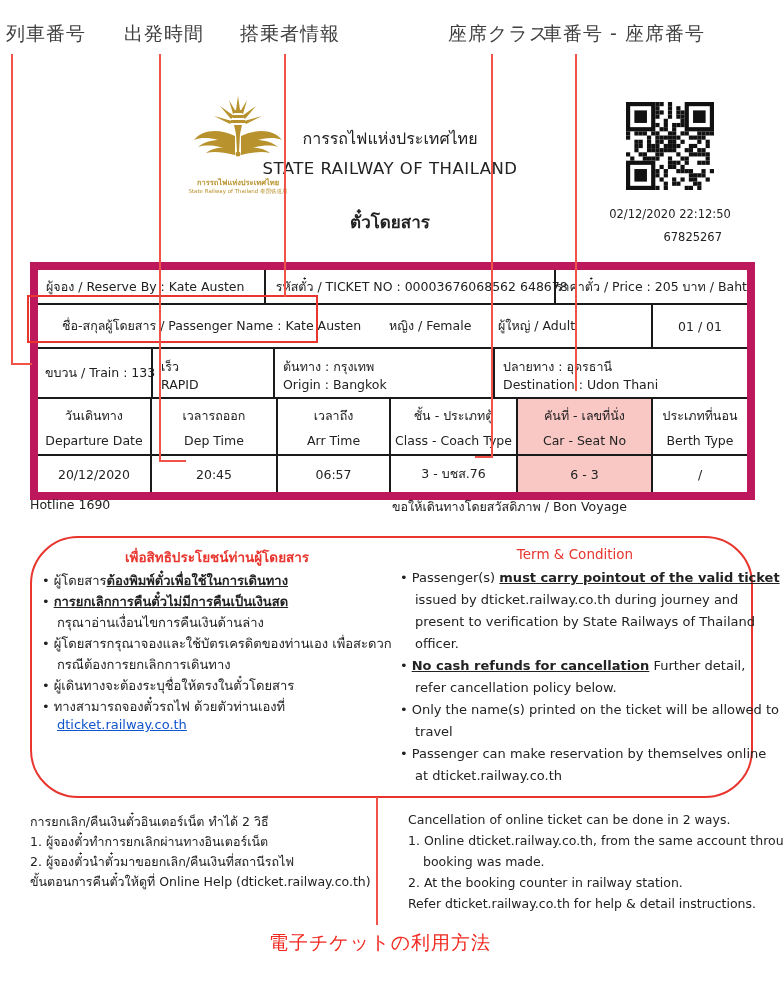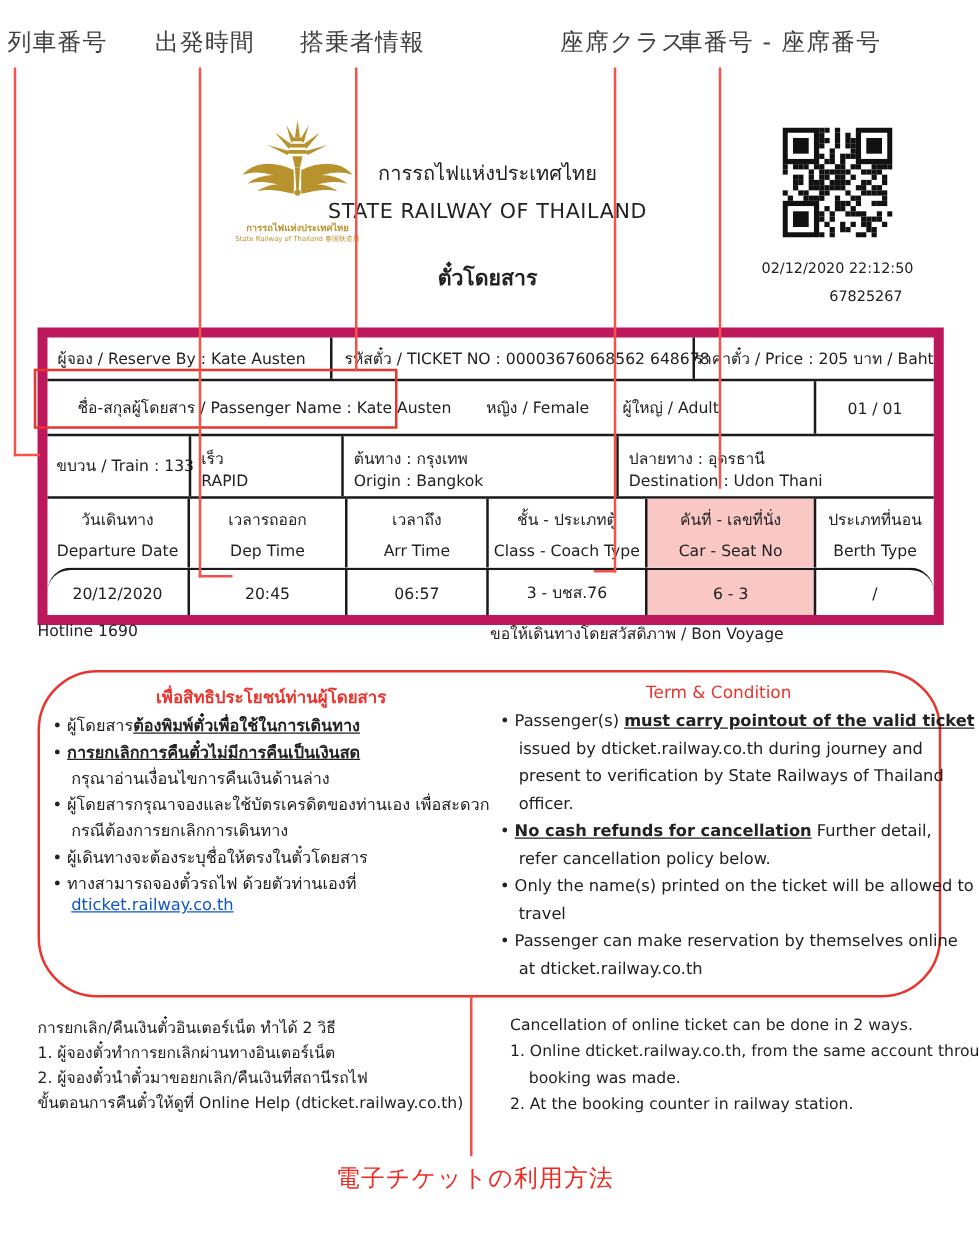--- a/index.html
+++ b/index.html
@@ -29,21 +29,21 @@
   .tcell + .tcell{border-left:2px solid #1a1a1a;}
   .rowA{height:33px;} .rowA .tcell{display:flex;align-items:center;}
   .cA1{width:255px;padding-left:8px;} .cA2{width:290px;padding-left:10px;} .cA3{flex:1;justify-content:center;}
   .rowB{height:44px;} .rowB .tcell{display:flex;align-items:center;}
   .cB1{width:613px;padding-left:24px;} .cB2{flex:1;justify-content:center;}
   .posF{position:absolute;left:351px;} .posA{position:absolute;left:460px;}
   .rowC{height:50px;}
   .cC1{width:113px;display:flex;align-items:center;padding-left:7px;}
   .cC2{width:122px;} .cC3{width:220px;} .cC4{flex:1;}
   .twoline{display:flex;flex-direction:column;justify-content:flex-end;padding:22px 0 5px 8px;}
-  .rowD{height:57px;} .rowE{height:38px;border-radius:19px;}
+  .rowD{height:57px;} .rowE{height:38px;}
   .hcell{display:flex;flex-direction:column;justify-content:center;align-items:center;gap:7px;text-align:center;}
   .vcell{display:flex;align-items:center;justify-content:center;}
   .cD1{width:112px;} .cD2{width:126px;} .cD3{width:113px;} .cD4{width:127px;} .cD5{width:135px;} .cD6{flex:1;}
   .pink{background:#f9c8c5;}
   
   .pass-box{position:absolute;left:27px;top:295px;width:287px;height:44px;border:2px solid #e8352e;z-index:9;}
   
   .hotline{position:absolute;left:30px;top:497px;font-size:12.5px;}
   .bonvoyage{position:absolute;left:392px;top:497px;font-size:12.5px;}
   
@@ -386,17 +386,18 @@
       <div class="tline"><span>การยกเลิก/คืนเงินตั๋วอินเตอร์เน็ต ทำได้ 2 วิธี</span></div>
       <div class="tline"><span>1. ผู้จองตั๋วทำการยกเลิกผ่านทางอินเตอร์เน็ต</span></div>
       <div class="tline"><span>2. ผู้จองตั๋วนำตั๋วมาขอยกเลิก/คืนเงินที่สถานีรถไฟ</span></div>
       <div class="tline"><span>ขั้นตอนการคืนตั๋วให้ดูที่ Online Help (dticket.railway.co.th)</span></div>
     </div>
   <div class="cancel-col cancel-right">
       <div class="tline"><span>Cancellation of online ticket can be done in 2 ways.</span></div>
       <div class="tline"><span>1. Online dticket.railway.co.th, from the same account through</span></div>
       <div class="tline indent"><span>booking was made.</span></div>
       <div class="tline"><span>2. At the booking counter in railway station.</span></div>
+      <div class="tline"><span>Refer dticket.railway.co.th for help &amp; detail instructions.</span></div>
     </div>
 
   <div class="jp-bottom">電子チケットの利用方法</div>
 
 </div>
 
 </body></html>

